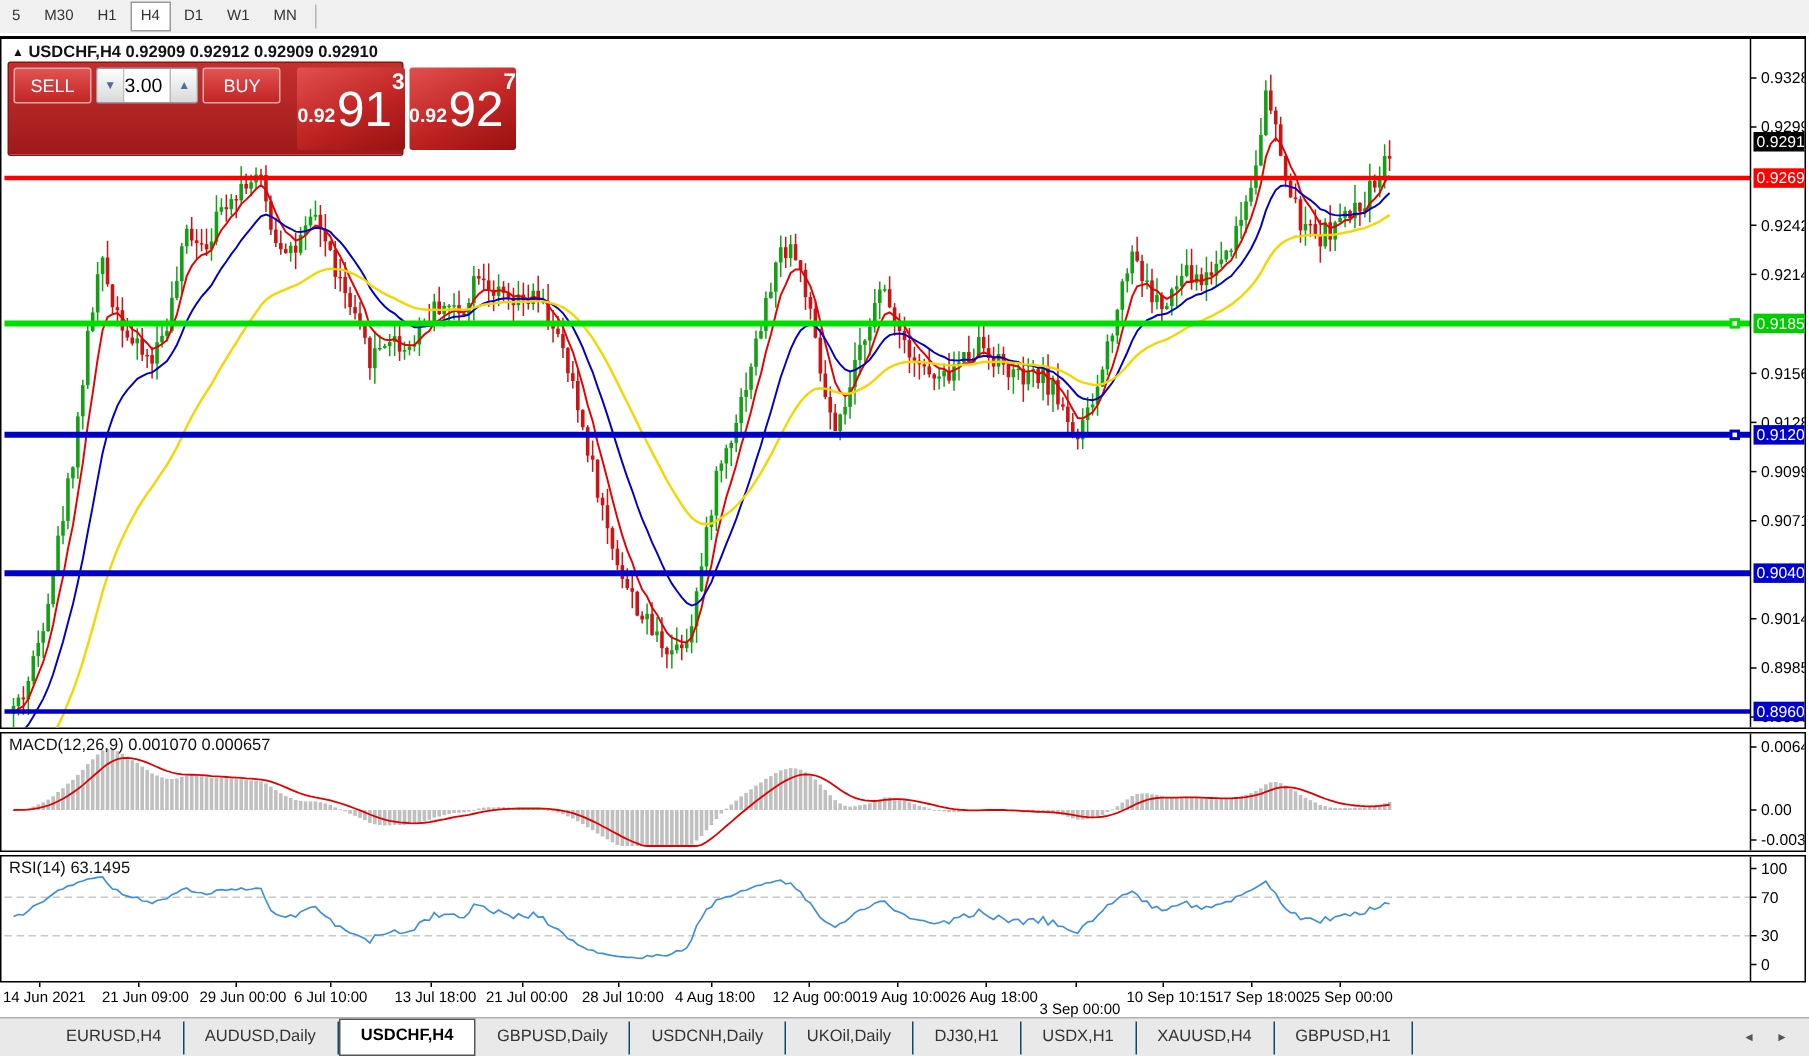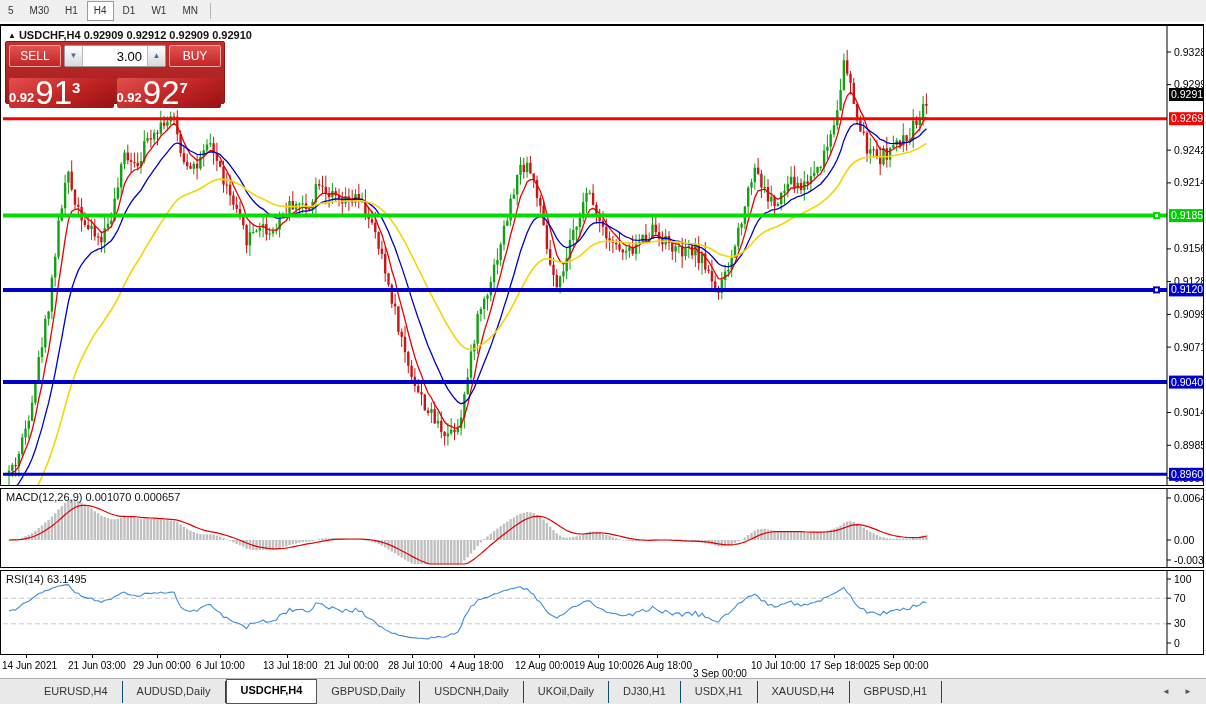--- a/index.html
+++ b/index.html
@@ -17,23 +17,23 @@
   #macd-panel{top:488px;height:80px;}
   #rsi-panel{top:570px;height:85px;}
   .panel svg{display:block;}
   svg text{font-family:"Liberation Sans",sans-serif;}
   .pane-label{position:absolute;z-index:4;font-size:11px;color:#111;white-space:nowrap;}
   #chart-title{left:8px;top:29px;font-weight:bold;}
   #chart-title .tri{font-size:8px;vertical-align:1px;margin-right:3px;}
   #macd-label{left:6px;top:491px;}
   #rsi-label{left:6px;top:573px;}
   
-  #trade-panel{position:absolute;left:5px;top:41px;width:220px;height:63px;z-index:5;
+  #trade-panel{position:absolute;left:5px;top:41px;width:264px;height:63px;z-index:5;
     background:linear-gradient(#c5302f,#9e1a1a);border:1px solid #8e1414;border-radius:2px;
-    box-sizing:border-box;padding:3px;display:flex;flex-direction:column;gap:11px;}
+    box-sizing:border-box;padding:3px;display:flex;gap:11px;}
   .tp-row{display:flex;gap:3px;}
   .tp-row1{height:24px;}
   .tp-btn{flex:0 0 52px;background:linear-gradient(#e15352,#c22524);color:#fff;border:1px solid #eaa7a7;
     border-radius:2px;font-size:12px;font-family:"Liberation Sans",sans-serif;padding:0;line-height:20px;}
   .tp-spin{flex:1;display:flex;background:#fff;border:1px solid #9a9a9a;border-radius:2px;overflow:hidden;}
   .tp-step{width:18px;background:linear-gradient(#fefefe,#d9d9d9);border:0;border-left:1px solid #bbb;
     border-right:1px solid #bbb;color:#4a6f9e;font-size:8px;padding:0;line-height:10px;}
   .tp-step:first-child{border-left:0;}
   .tp-step:last-child{border-right:0;}
   .tp-vol{flex:1;background:#fff;color:#000;font-size:13px;text-align:right;padding:3px 5px 0 0;}
@@ -1028,21 +1028,21 @@
           <text x="1173" y="75.5" font-size="10.5" fill="#000">0</text>
         </g>
       </svg>
   </div>
   <div id="rsi-label" class="pane-label">RSI(14) 63.1495</div>
 
   <div id="time-axis">
       <div class="t-tick" style="left: 26px;"></div>
       <span class="t-label" style="left: 2px;">14 Jun 2021</span>
       <div class="t-tick" style="left: 92px;"></div>
-      <span class="t-label" style="left: 68px;">21 Jun 03:00</span>
+      <span class="t-label" style="left: 68px;">21 Jun 09:00</span>
       <div class="t-tick" style="left: 157px;"></div>
       <span class="t-label" style="left: 133px;">29 Jun 00:00</span>
       <div class="t-tick" style="left: 220px;"></div>
       <span class="t-label" style="left: 196px;">6 Jul 10:00</span>
       <div class="t-tick" style="left: 287px;"></div>
       <span class="t-label" style="left: 263px;">13 Jul 18:00</span>
       <div class="t-tick" style="left: 348px;"></div>
       <span class="t-label" style="left: 324px;">21 Jul 00:00</span>
       <div class="t-tick" style="left: 412px;"></div>
       <span class="t-label" style="left: 388px;">28 Jul 10:00</span>
@@ -1050,21 +1050,21 @@
       <span class="t-label" style="left: 450px;">4 Aug 18:00</span>
       <div class="t-tick" style="left: 539px;"></div>
       <span class="t-label" style="left: 515px;">12 Aug 00:00</span>
       <div class="t-tick" style="left: 598px;"></div>
       <span class="t-label" style="left: 574px;">19 Aug 10:00</span>
       <div class="t-tick" style="left: 657px;"></div>
       <span class="t-label" style="left: 633px; text-align: right;">26 Aug 18:00</span>
       <div class="t-tick" style="left: 717px;"></div>
       <span class="t-label" style="left: 693px; margin-top: 8px;">3 Sep 00:00</span>
       <div class="t-tick" style="left: 775px;"></div>
-      <span class="t-label" style="left: 751px;">10 Jul 10:00</span>
+      <span class="t-label" style="left: 751px;">10 Sep 10:15</span>
       <div class="t-tick" style="left: 834px;"></div>
       <span class="t-label" style="left: 810px;">17 Sep 18:00</span>
       <div class="t-tick" style="left: 893px;"></div>
       <span class="t-label" style="left: 869px;">25 Sep 00:00</span>
     </div>
 
   <div id="tabbar">
     <div class="tab">EURUSD,H4</div>
       <div class="tab">AUDUSD,Daily</div>
       <div class="tab active">USDCHF,H4</div>

